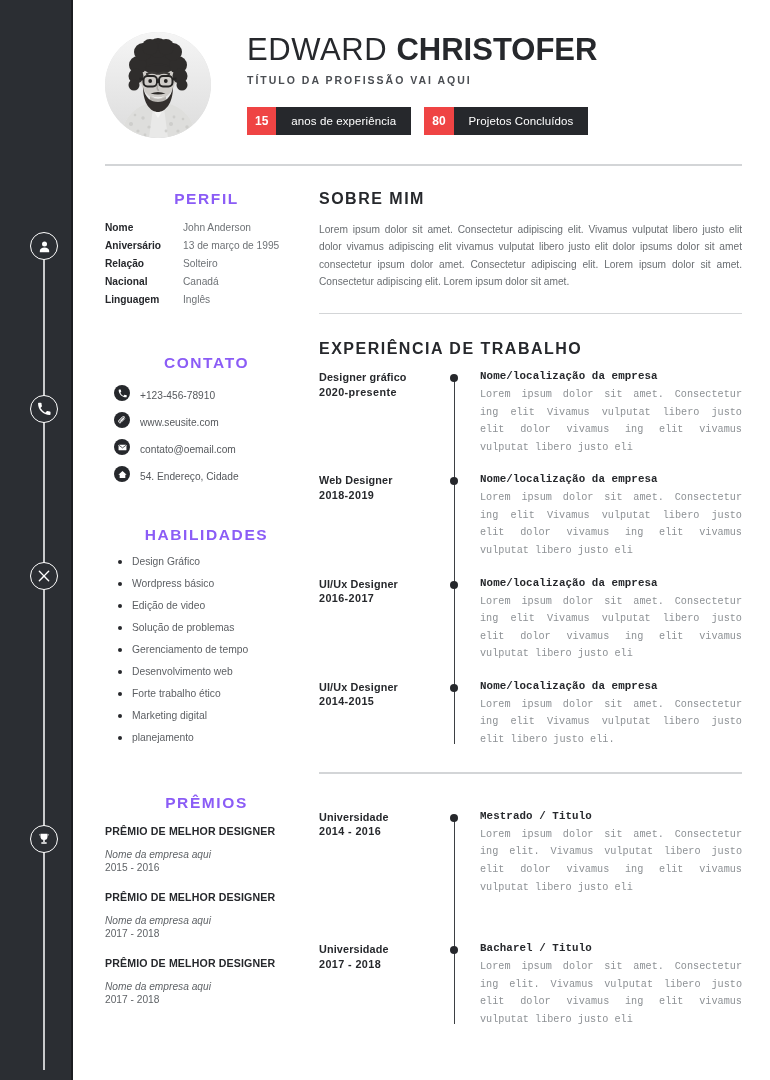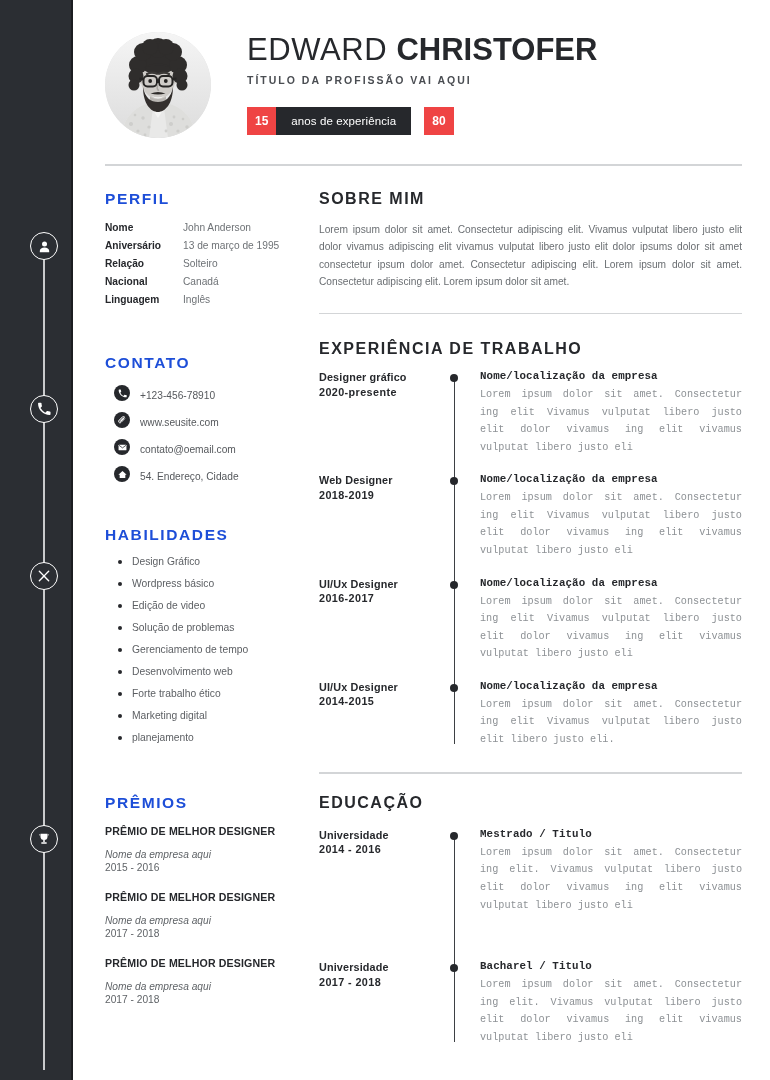--- a/index.html
+++ b/index.html
@@ -146,22 +146,23 @@
     margin-top: 24px;
     padding-left: 8px;
   }
   #col-left  { width: 203px; flex: 0 0 203px; }
   #col-right { flex: 1 1 auto; padding-left: 11px; }
 
   h2.sec {
     font-size: 15.5px;
     font-weight: 700;
     letter-spacing: 1.6px;
-    color: #1d4ed8;
+    color: #8b5cf6;
     text-transform: uppercase;
+    text-align: center;
   }
   h2.sec-r {
     font-size: 16px;
     font-weight: 700;
     letter-spacing: 1.5px;
     color: #26282c;
     text-transform: uppercase;
   }
 
   
@@ -423,20 +424,21 @@
         </div>
         <div id="job-title">Título da Profissão Vai Aqui</div>
 
         <div id="stats">
           <div class="stat">
             <span class="stat-num">15</span>
             <span class="stat-label">anos de experiência</span>
           </div>
           <div class="stat">
             <span class="stat-num">80</span>
+            <span class="stat-label">Projetos Concluídos</span>
           </div>
         </div>
       </div>
     </div>
 
     <div class="hr-full"></div>
 
     <div id="columns">
 
       <div id="col-left">
@@ -614,21 +616,20 @@
 
           <div class="aw-item">
             <div class="aw-title">Prêmio de Melhor Designer</div>
             <div class="aw-company">Nome da empresa aqui</div>
             <div class="aw-years">2017 - 2018</div>
           </div>
         </div>
       </div>
 
       <div id="lower-right">
-        <h2 class="sec-r">Educação</h2>
 
         <div class="tl" style="margin-top:16px">
           <div class="tl-line"></div>
 
           <div class="tl-item" style="margin-bottom:46px">
             <div class="tl-left">
               <div class="tl-role">Universidade</div>
               <div class="tl-years">2014 - 2016</div>
             </div>
             <div class="tl-dot"></div>

